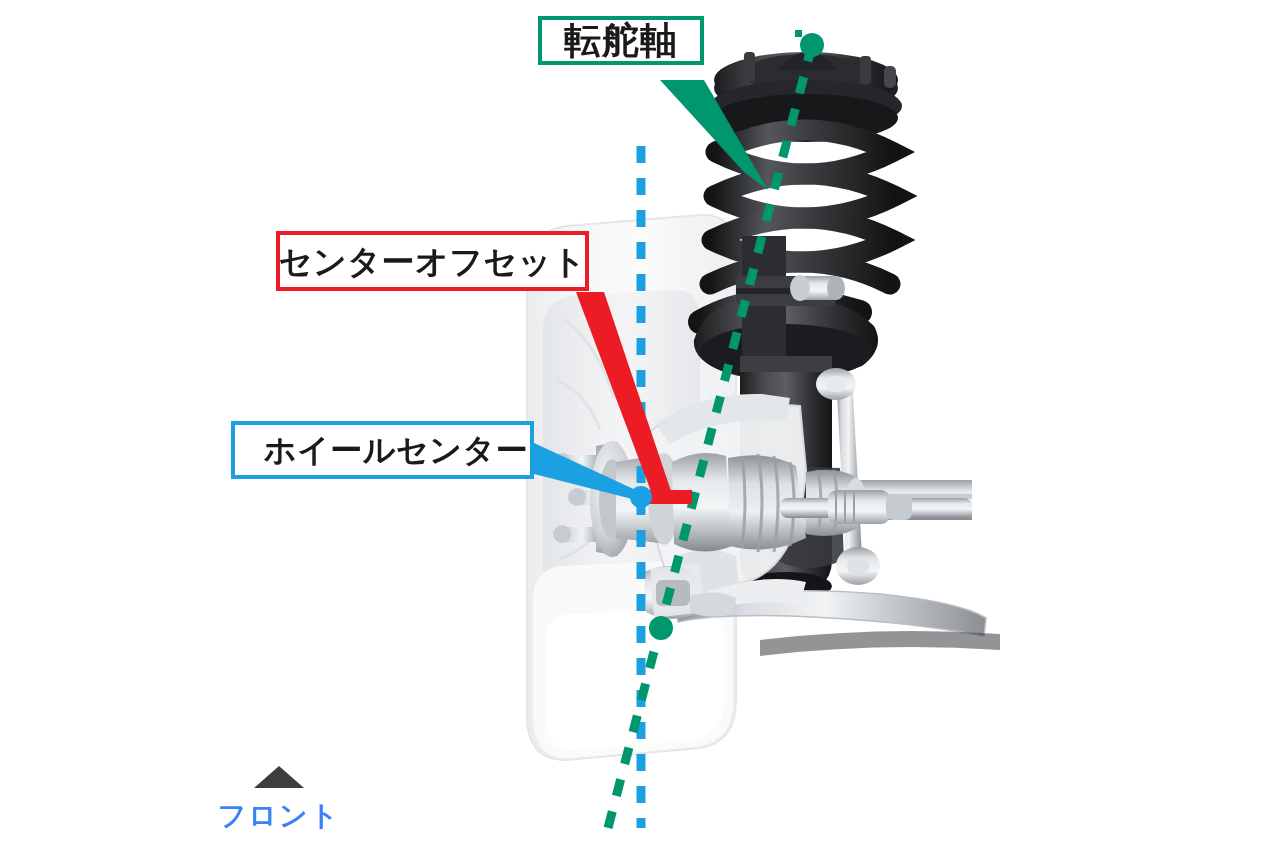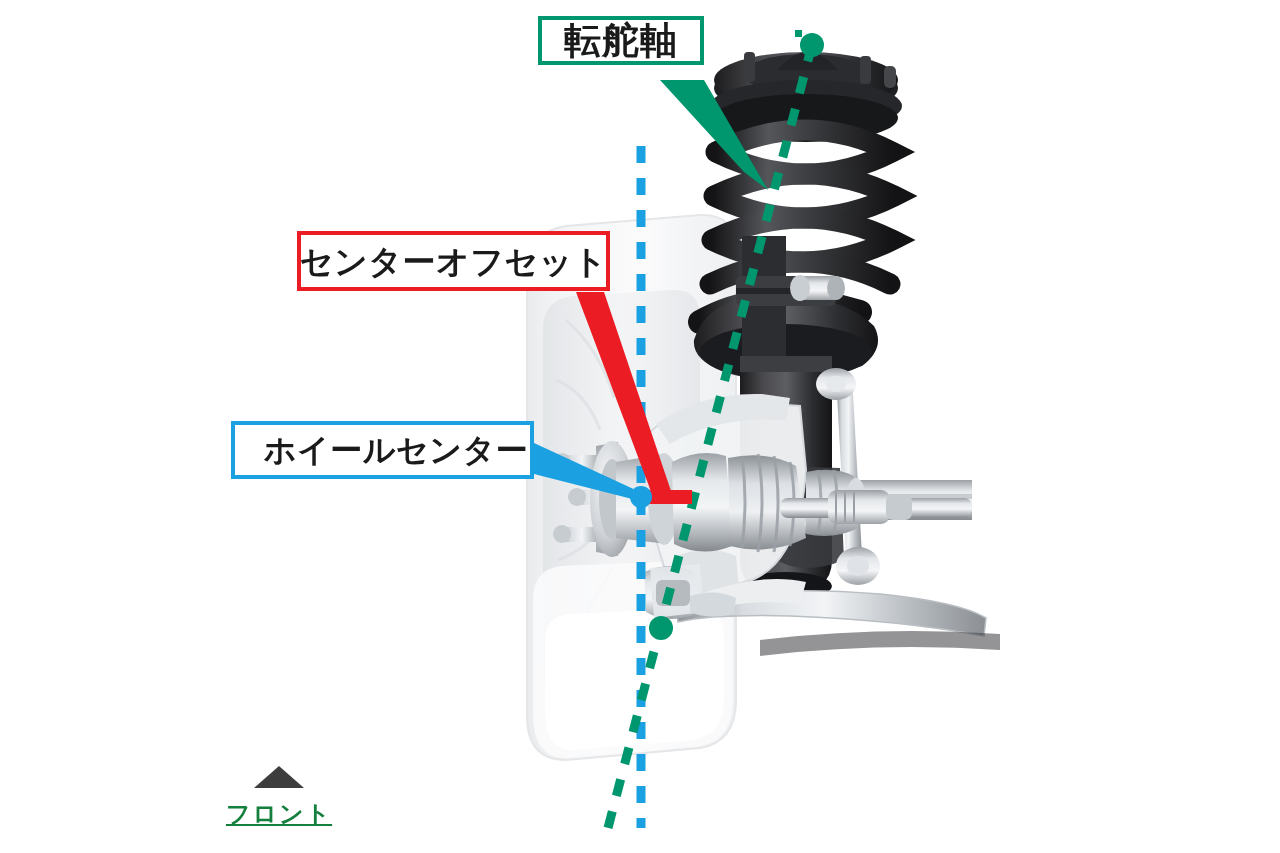--- a/index.html
+++ b/index.html
@@ -43,21 +43,21 @@
   }
 
   #callout-steering-axis {
     left: 538px; top: 16px;
     width: 166px; height: 49px;
     border: 4px solid #00966e;
   }
   #callout-steering-axis .cap { font-size: 37px; letter-spacing: 1px; }
 
   #callout-center-offset {
-    left: 297px; top: 231px;
+    left: 276px; top: 231px;
     width: 313px; height: 60px;
     border: 4px solid #ec1c24;
   }
   #callout-center-offset .cap { font-size: 33px; }
 
   #callout-wheel-center {
     left: 231px; top: 421px;
     width: 303px; height: 58px;
     border: 4px solid #1ba1e2;
   }
@@ -72,27 +72,26 @@
     text-align: center;
   }
   #front-indicator .tri {
     width: 0; height: 0;
     margin: 0 auto 14px auto;
     border-left: 25px solid transparent;
     border-right: 25px solid transparent;
     border-bottom: 22px solid #3d3d3d;
   }
   #front-indicator .cap {
-    font-size: 24px;
+    font-size: 28px;
     font-weight: 700;
-    color: #15803d;
+    color: #3b82f6;
     letter-spacing: 2px;
     line-height: 1;
     white-space: nowrap;
-    text-decoration: underline;
   }
 </style>
 </head>
 <body>
 
 <div id="stage">
 
   <svg id="art" viewBox="0 0 1280 853">
     <defs>
       <linearGradient id="gTireFace" x1="0" y1="0" x2="1" y2="0">

